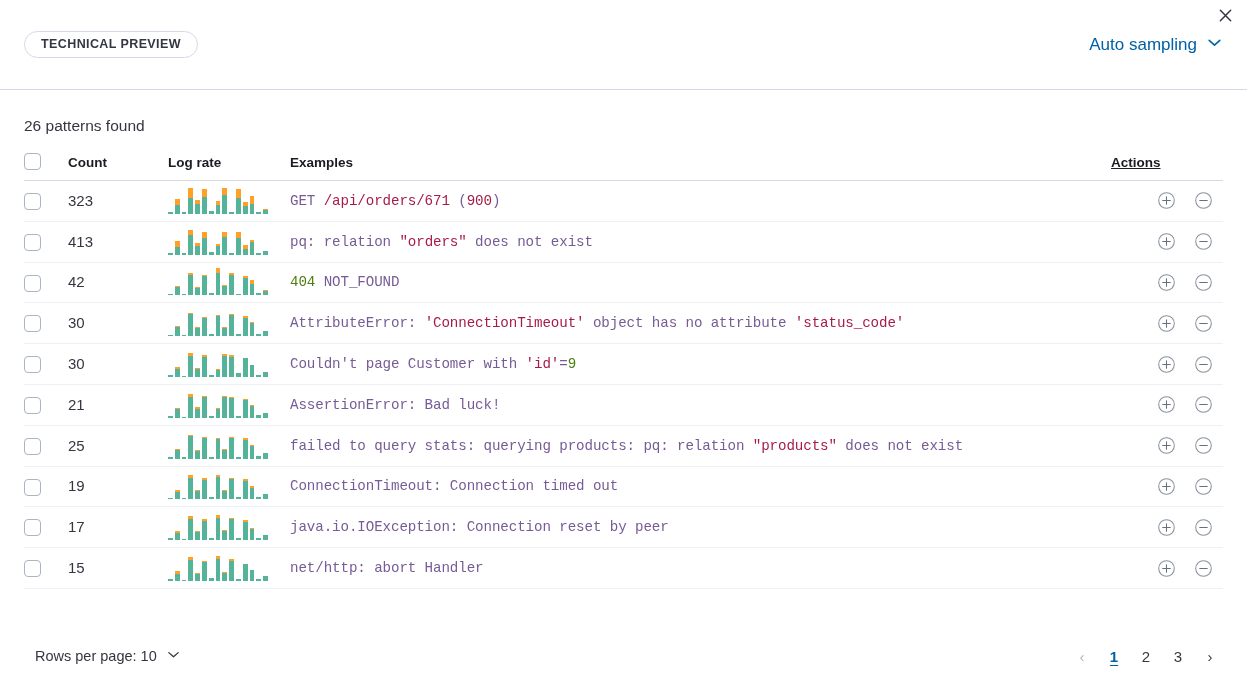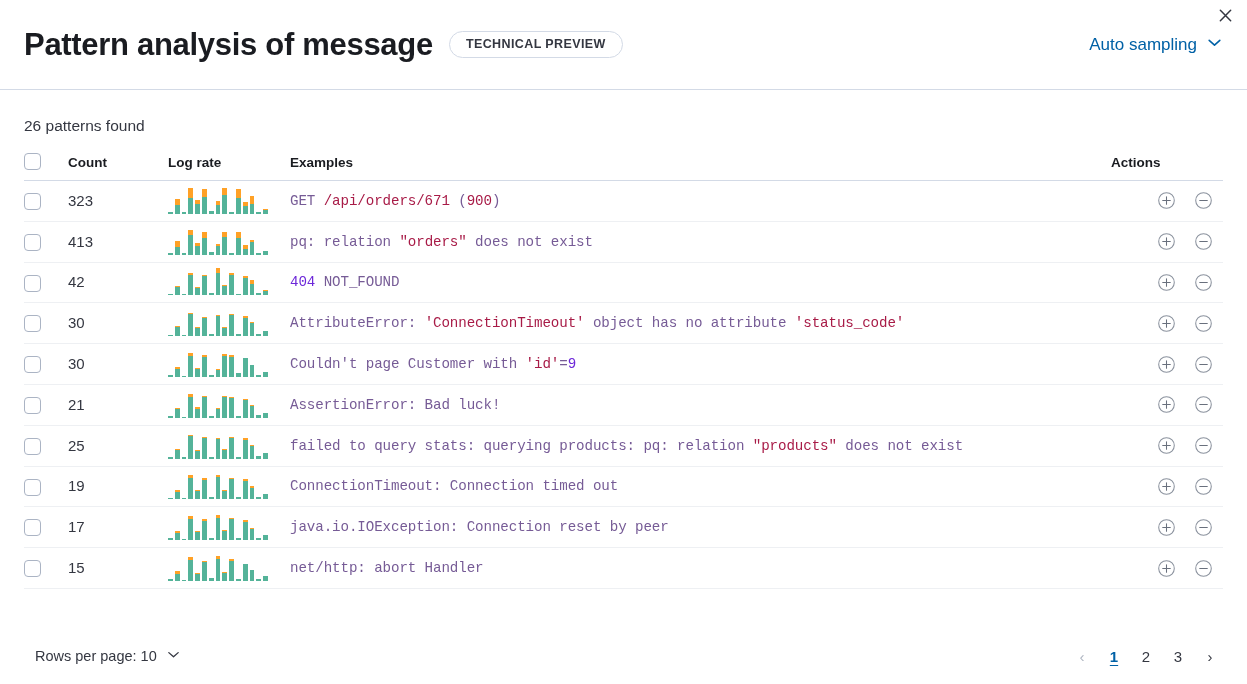--- a/index.html
+++ b/index.html
@@ -57,21 +57,21 @@
     padding: 0 0 10px 0; border-bottom: 1px solid #d3dae6; vertical-align: bottom;
   }
   table.pattern-table td {
     border-bottom: 1px solid #eef0f3;
     padding: 0; height: 40.8px; vertical-align: middle;
   }
   .col-check { width: 44px; }
   .col-count { width: 100px; }
   .col-rate  { width: 122px; }
   .col-ex    { width: auto; }
-  .col-act   { width: 112px; text-align: right; }
+  .col-act   { width: 112px; text-align: right; text-decoration: underline; }
   th.col-act { text-align: right; padding-right: 8px; }
 
   .cbox {
     width: 17px; height: 17px; border: 1px solid #abb4c4;
     border-radius: 4px; background: #fff; display: inline-block;
     cursor: pointer; vertical-align: middle;
   }
   .count-val { font-size: 15px; color: #343741; }
 
   
@@ -80,21 +80,21 @@
   .spark .seg-top { background: #ffa126; width: 100%; }
   .spark .seg-bot { background: #54b399; width: 100%; }
 
   
   .ex-text {
     font-family: "Liberation Mono", "DejaVu Sans Mono", monospace;
     font-size: 14.2px; white-space: nowrap; letter-spacing: -0.1px;
   }
   .tk-def { color: #765b96; }
   .tk-str { color: #a81b47; }
-  .tk-num { color: #6d28d9; }
+  .tk-num { color: #4d7c0f; }
 
   
   .actions { display: flex; justify-content: flex-end; align-items: center; gap: 18px; padding-right: 10px; }
   .act-ico { cursor: pointer; color: #69707d; display: inline-flex; }
 
   
   .footer {
     position: absolute; left: 0; right: 0; bottom: 0;
     height: 56px; padding: 0 24px;
     display: flex; align-items: center;
@@ -114,21 +114,20 @@
   .pg.arrow { color: #343741; }
   .pg.arrow.disabled { color: #afb6c2; }
 </style>
 </head>
 <body>
 
 <div class="flyout">
 
   <div class="header">
     <div class="header-left">
-      <h1 class="page-title">Pattern analysis of message</h1>
       <span class="preview-badge">TECHNICAL PREVIEW</span>
     </div>
 
     <div class="header-right">
       <span>Auto sampling</span>
       <span class="chev">
         <svg width="17" height="17" viewBox="0 0 16 16" fill="none" aria-hidden="true">
           <path d="M3 6l5 4.5L13 6" stroke="#0061a6" stroke-width="1.5" stroke-linecap="round" stroke-linejoin="round"></path>
         </svg>
       </span>

